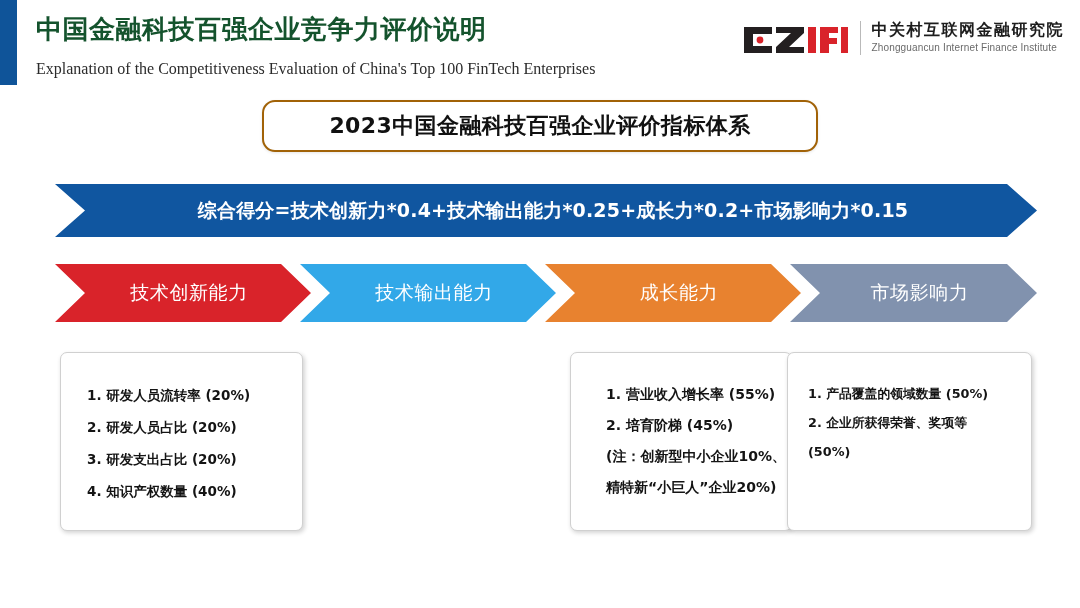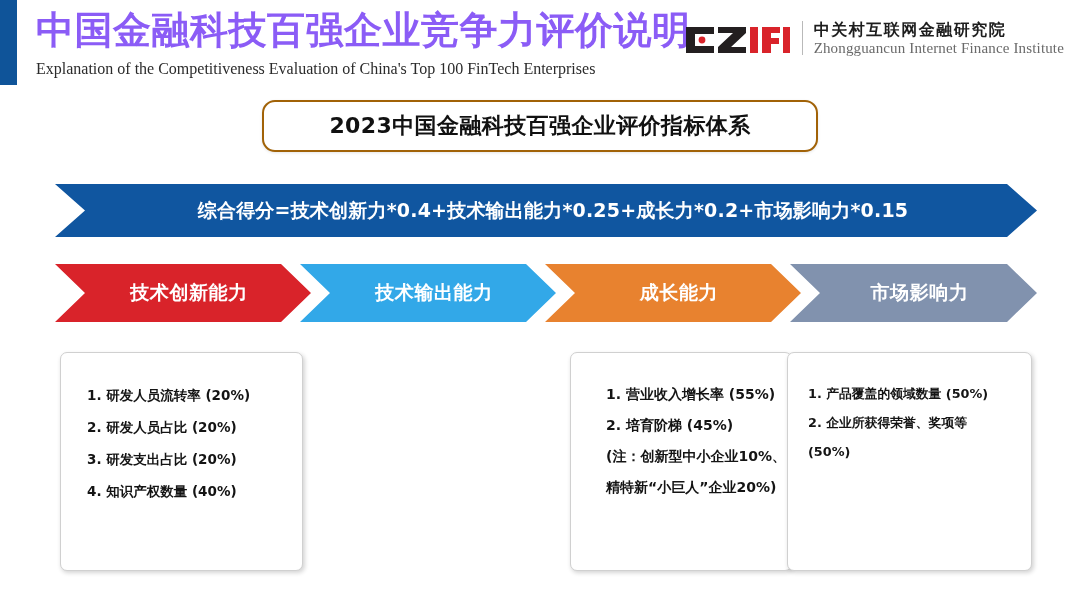--- a/index.html
+++ b/index.html
@@ -28,23 +28,23 @@
     background: #0f5499;
   }
   .header-text {
     position: absolute;
     left: 36px;
     top: 6px;
   }
   .header-title-cn {
     font-family: "Liberation Serif", "DejaVu Serif", serif;
     font-weight: bold;
-    font-size: 38px;
+    font-size: 26px;
     line-height: 48px;
-    color: #8b5cf6;
+    color: #14532d;
     letter-spacing: 0.5px;
     white-space: nowrap;
   }
   .header-title-en {
     font-family: "Liberation Serif", "DejaVu Serif", serif;
     font-size: 16px;
     line-height: 26px;
     color: #2b2b2b;
     white-space: nowrap;
     margin-top: 2px;
@@ -75,22 +75,22 @@
   .logo-cn {
     font-family: "DejaVu Sans", sans-serif;
     font-weight: bold;
     font-size: 16px;
     line-height: 20px;
     color: #1d1d1d;
     letter-spacing: 1.5px;
     white-space: nowrap;
   }
   .logo-en {
-    font-family: Liberation Serif, serif;
-    font-size: 15px;
+    font-family: Liberation Sans, sans-serif;
+    font-size: 10px;
     line-height: 14px;
     color: #6a6a6a;
     letter-spacing: 0.15px;
     white-space: nowrap;
     margin-top: 1px;
   }
 
   
   .title-pill {
     position: absolute;
@@ -152,21 +152,21 @@
     top: 0;
     height: 58px;
     display: flex;
     align-items: center;
     justify-content: center;
     -webkit-clip-path: polygon(0 0, calc(100% - 30px) 0, 100% 50%, calc(100% - 30px) 100%, 0 100%, 30px 50%);
     clip-path: polygon(0 0, calc(100% - 30px) 0, 100% 50%, calc(100% - 30px) 100%, 0 100%, 30px 50%);
   }
   .chev-label {
     font-family: "DejaVu Sans", sans-serif;
-    font-weight: bold;
+    font-weight: normal;
     font-size: 19px;
     color: #ffffff;
     letter-spacing: 0.6px;
     white-space: nowrap;
     padding-left: 12px;
   }
   .chev-0 { left: 0px;   width: 256px; }
   .chev-1 { left: 245px; width: 256px; }
   .chev-2 { left: 490px; width: 256px; }
   .chev-3 { left: 735px; width: 247px; }
@@ -175,21 +175,21 @@
   .cards {
     position: absolute;
     left: 60px;
     top: 352px;
     width: 972px;
     height: 211px;
   }
   .card {
     position: absolute;
     top: 0;
-    height: 219px;
+    height: 179px;
     background: #ffffff;
     border: 1px solid #d0d0d0;
     border-radius: 7px;
     box-shadow: 1.5px 2px 4px rgba(0,0,0,0.17);
     padding: 26px 14px 10px 14px;
   }
   .card-0 { left: 0px;   width: 243px; }
   .card-1 { left: 258px; width: 237px; }
   .card-2 { left: 510px; width: 222px; }
   .card-3 { left: 727px; width: 245px; }

